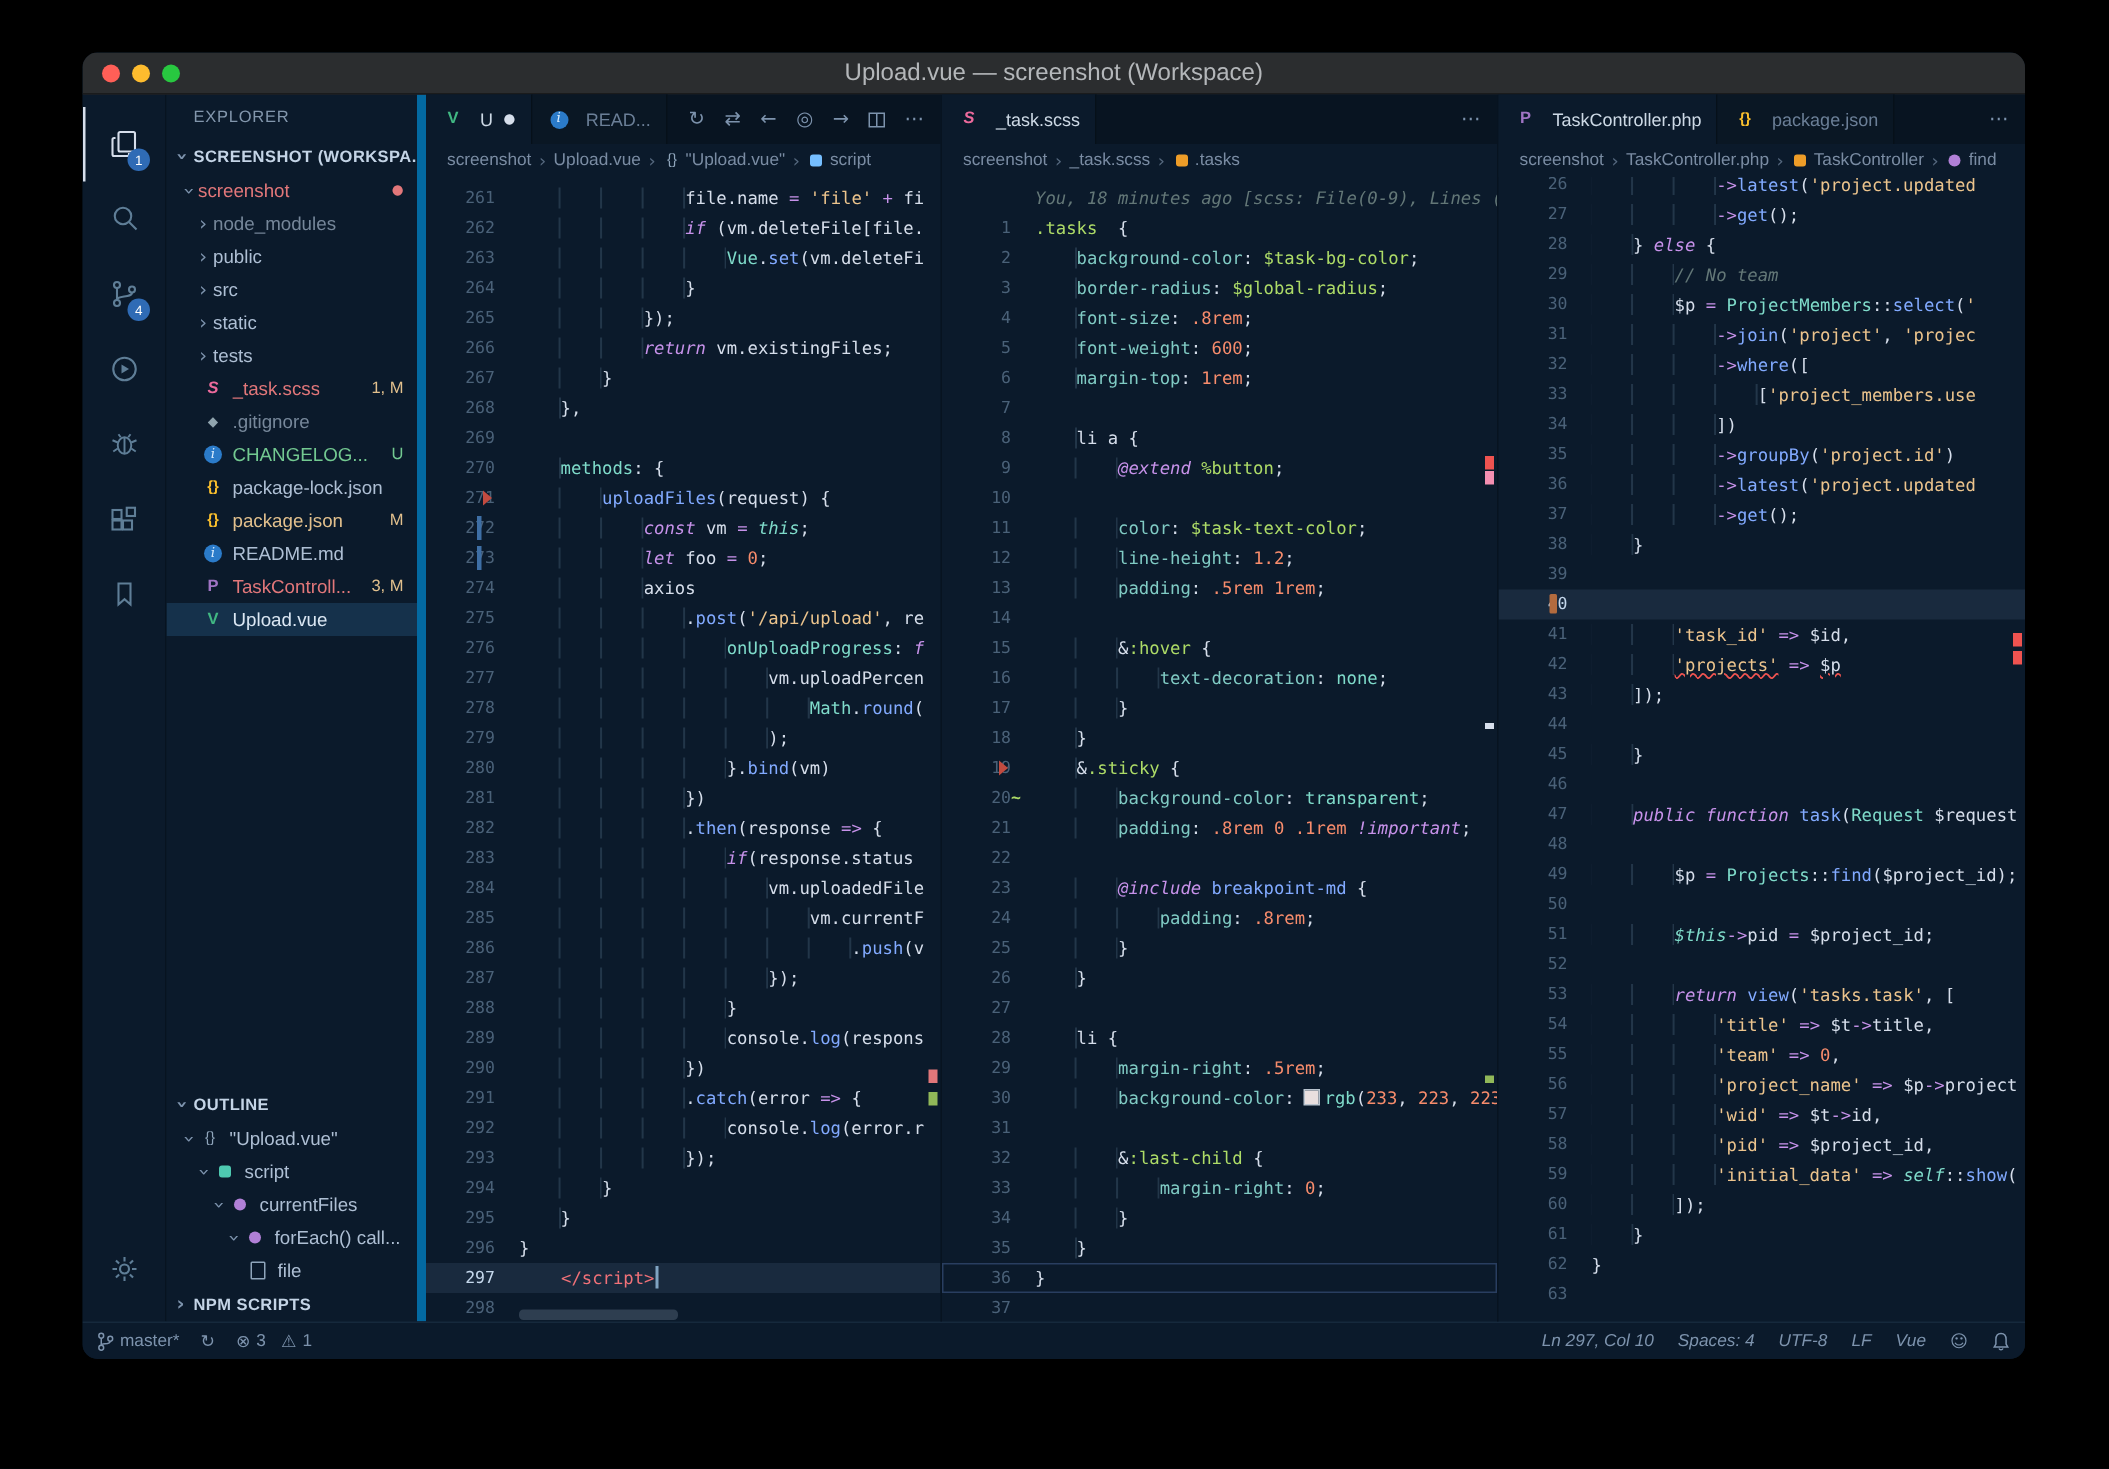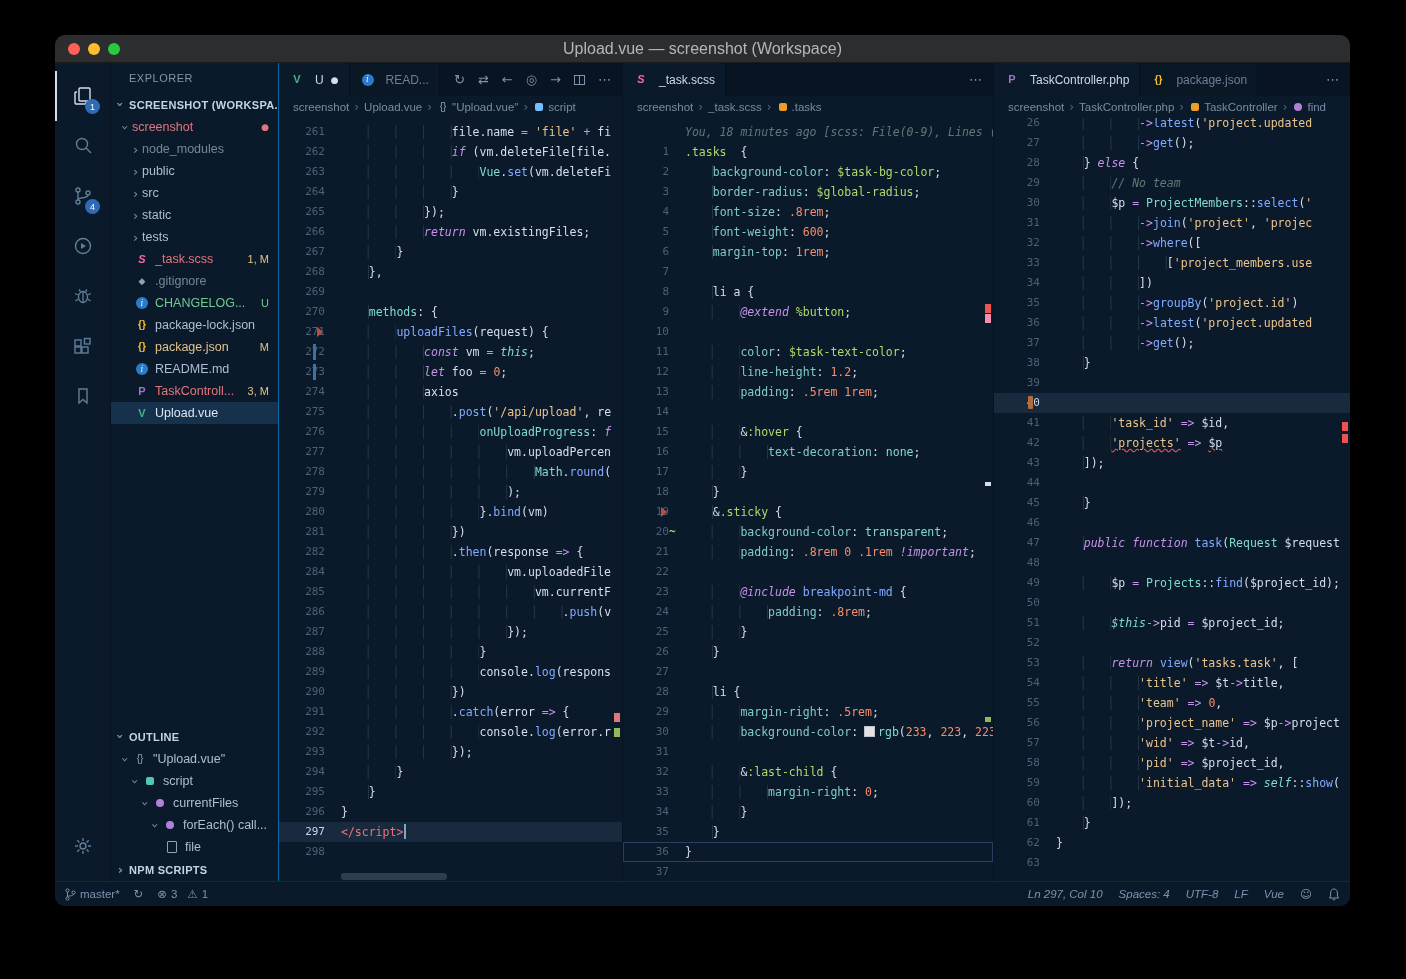--- a/index.html
+++ b/index.html
@@ -15,21 +15,21 @@
   
   .body{flex:1;display:flex;min-height:0;}
   
   .activitybar{flex:0 0 55px;display:flex;flex-direction:column;align-items:center;padding-top:8px;background:#0b1a2b;border-right:1px solid #071320;}
   .ab-item{width:55px;height:50px;display:flex;align-items:center;justify-content:center;position:relative;color:#5f7e97;}
   .ab-item.active{color:#d6deeb;box-shadow:inset 2px 0 0 #d6deeb;}
   .ab-badge{position:absolute;right:10px;bottom:7px;min-width:15px;height:15px;padding:0 2px;border-radius:8px;background:#2f6bb5;color:#fff;
             font-size:9px;display:flex;align-items:center;justify-content:center;box-sizing:border-box;}
   .ab-settings{margin-top:auto;margin-bottom:10px;}
   
-  .sidebar{flex:0 0 167px;background:#0b1a2b;border-right:1px solid #0369a1;display:flex;flex-direction:column;min-height:0;overflow:hidden;}
+  .sidebar{flex:0 0 167px;background:#0b1a2b;border-right:6px solid #0369a1;display:flex;flex-direction:column;min-height:0;overflow:hidden;}
   .sb-title{flex:0 0 30px;display:flex;align-items:center;padding-left:18px;font-size:11px;letter-spacing:.5px;color:#8296ac;}
   .sb-section{flex:0 0 23px;display:flex;align-items:center;font-weight:bold;font-size:11px;letter-spacing:.3px;color:#c4d4e6;padding-left:3px;gap:2px;white-space:nowrap;overflow:hidden;}
   .tree{flex:0 0 auto;}
   .sb-spacer{flex:1;}
   .trow{display:flex;align-items:center;height:22px;font-size:12.5px;color:#aebfd4;cursor:default;white-space:nowrap;overflow:hidden;}
   .trow.sel{background:#15314b;color:#dbe7f3;}
   .chev{width:13px;flex:0 0 13px;color:#7d93ad;font-size:13px;display:inline-flex;justify-content:center;line-height:1;}
   .chev.down{transform:rotate(90deg);}
   .chev.none{visibility:hidden;width:5px;flex-basis:5px;}
   .tlabel{overflow:hidden;text-overflow:ellipsis;}
@@ -66,21 +66,21 @@
   .act{cursor:default;line-height:1;}
   .split-icon{width:11px;height:10px;border:1px solid currentColor;position:relative;display:inline-block;box-sizing:border-box;}
   .split-icon::after{content:"";position:absolute;left:4px;top:0;bottom:0;width:1px;background:currentColor;}
   .breadcrumbs{flex:0 0 22px;display:flex;align-items:center;gap:5px;font-size:11.5px;color:#7a8ca3;padding-left:14px;background:#0b1a2b;white-space:nowrap;overflow:hidden;}
   .crumb{display:inline-flex;align-items:center;gap:3px;}
   .crumb .fic{width:12px;flex-basis:12px;height:12px;margin-right:0;}
   .crumb-sep{color:#55687e;font-size:12px;}
   
   .code{flex:1;overflow:hidden;position:relative;padding-top:4px;font-family:"DejaVu Sans Mono","Liberation Mono",monospace;font-size:11.5px;line-height:20px;}
   .cl{display:flex;height:20px;white-space:pre;position:relative;}
-  .cl.cur{background:rgba(110,140,185,.14);}
+  .cl.cur{background:rgba(110,140,185,.14);gap:28px;}
   .cl.cur .ln{color:#c5d8ec;}
   .cl.hl2{box-shadow:inset 0 0 0 1px rgba(130,170,255,.25);}
   .cl.clip{margin-top:-9px;}
   .ln{flex:0 0 46px;width:46px;text-align:right;padding-right:16px;color:#4a6178;font-size:11px;position:relative;}
   .lc{flex:1;overflow:hidden;}
   .blame .lc{color:#5b6b7b;font-style:italic;}
   .tk-pln{color:#d6deeb}
   .tk-ws{color:#d6deeb;background-image:linear-gradient(to left, rgba(95,126,151,.28) 1px, transparent 1px);background-size:4ch 100%;background-repeat:repeat-x;}
   .tk-kw{color:#c792ea;font-style:italic}
   .tk-op{color:#c792ea}
@@ -364,20 +364,21 @@
               <div class="cl"><span class="ln">273<span class="gd bar-blue"></span></span><span class="lc"><span class="tk-ws">            </span><span class="tk-kw">let</span><span class="tk-pln"> foo </span><span class="tk-op">=</span><span class="tk-pln"> </span><span class="tk-num">0</span><span class="tk-pln">;</span></span></div>
               <div class="cl"><span class="ln">274</span><span class="lc"><span class="tk-ws">            </span><span class="tk-pln">axios</span></span></div>
               <div class="cl"><span class="ln">275</span><span class="lc"><span class="tk-ws">                </span><span class="tk-pln">.</span><span class="tk-fn">post</span><span class="tk-pln">(</span><span class="tk-str">'/api/upload'</span><span class="tk-pln">, re</span></span></div>
               <div class="cl"><span class="ln">276</span><span class="lc"><span class="tk-ws">                    </span><span class="tk-cyan">onUploadProgress</span><span class="tk-pln">: </span><span class="tk-kw">f</span></span></div>
               <div class="cl"><span class="ln">277</span><span class="lc"><span class="tk-ws">                        </span><span class="tk-pln">vm.uploadPercen</span></span></div>
               <div class="cl"><span class="ln">278</span><span class="lc"><span class="tk-ws">                            </span><span class="tk-cyan">Math</span><span class="tk-pln">.</span><span class="tk-fn">round</span><span class="tk-pln">(</span></span></div>
               <div class="cl"><span class="ln">279</span><span class="lc"><span class="tk-ws">                        </span><span class="tk-pln">);</span></span></div>
               <div class="cl"><span class="ln">280</span><span class="lc"><span class="tk-ws">                    </span><span class="tk-pln">}.</span><span class="tk-fn">bind</span><span class="tk-pln">(vm)</span></span></div>
               <div class="cl"><span class="ln">281</span><span class="lc"><span class="tk-ws">                </span><span class="tk-pln">})</span></span></div>
               <div class="cl"><span class="ln">282</span><span class="lc"><span class="tk-ws">                </span><span class="tk-pln">.</span><span class="tk-fn">then</span><span class="tk-pln">(response </span><span class="tk-op">=&gt;</span><span class="tk-pln"> {</span></span></div>
+              <div class="cl"><span class="ln">283</span><span class="lc"><span class="tk-ws">                    </span><span class="tk-kw">if</span><span class="tk-pln">(response.status</span></span></div>
               <div class="cl"><span class="ln">284</span><span class="lc"><span class="tk-ws">                        </span><span class="tk-pln">vm.uploadedFile</span></span></div>
               <div class="cl"><span class="ln">285</span><span class="lc"><span class="tk-ws">                            </span><span class="tk-pln">vm.currentF</span></span></div>
               <div class="cl"><span class="ln">286</span><span class="lc"><span class="tk-ws">                                </span><span class="tk-pln">.</span><span class="tk-fn">push</span><span class="tk-pln">(v</span></span></div>
               <div class="cl"><span class="ln">287</span><span class="lc"><span class="tk-ws">                        </span><span class="tk-pln">});</span></span></div>
               <div class="cl"><span class="ln">288</span><span class="lc"><span class="tk-ws">                    </span><span class="tk-pln">}</span></span></div>
               <div class="cl"><span class="ln">289</span><span class="lc"><span class="tk-ws">                    </span><span class="tk-pln">console.</span><span class="tk-fn">log</span><span class="tk-pln">(respons</span></span></div>
               <div class="cl"><span class="ln">290</span><span class="lc"><span class="tk-ws">                </span><span class="tk-pln">})</span></span></div>
               <div class="cl"><span class="ln">291</span><span class="lc"><span class="tk-ws">                </span><span class="tk-pln">.</span><span class="tk-fn">catch</span><span class="tk-pln">(error </span><span class="tk-op">=&gt;</span><span class="tk-pln"> {</span></span></div>
               <div class="cl"><span class="ln">292</span><span class="lc"><span class="tk-ws">                    </span><span class="tk-pln">console.</span><span class="tk-fn">log</span><span class="tk-pln">(error.r</span></span></div>
               <div class="cl"><span class="ln">293</span><span class="lc"><span class="tk-ws">                </span><span class="tk-pln">});</span></span></div>

